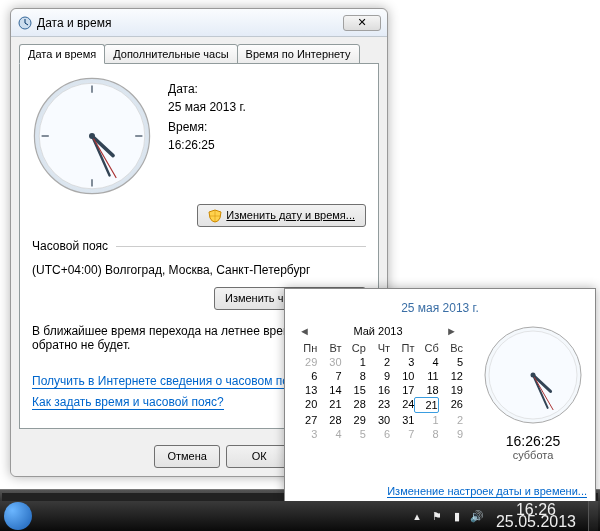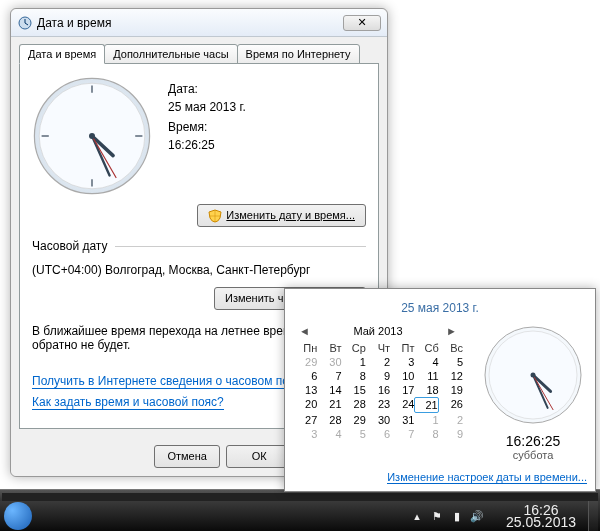--- a/index.html
+++ b/index.html
@@ -48,30 +48,30 @@
   .cal-arrow { cursor: pointer; color: #555; padding: 0 4px; }
   .cal-grid { display: grid; grid-template-columns: repeat(7, 1fr); font-size: 11px; text-align: right; }
   .cal-grid div { padding: 1px 0; }
   .cal-dow { color: #333; }
   .cal-out { color: #aaa; }
   .cal-today { border: 1px solid #3a9de0; border-radius: 2px; }
   .popup-clock-col { flex: 1; text-align: center; }
   .popup-clock-col .clock { width: 100px; height: 100px; margin: 0 auto 8px auto; }
   .popup-time { font-size: 14px; }
   .popup-dow { font-size: 11px; color: #555; }
-  .popup-link { text-align: right; margin-top: 10px; font-size: 11px; }
+  .popup-link { text-align: right; margin-top: 24px; font-size: 11px; }
   .popup-link span { color: #0066cc; cursor: pointer; border-bottom: 1px solid #0066cc; }
   
   
   .taskbar { position: absolute; left: 0; right: 0; bottom: 0; height: 30px; background: linear-gradient(#3a3a3a, #0a0a0a); display: flex; align-items: center; }
   .start-orb { width: 28px; height: 28px; margin-left: 4px; border-radius: 50%; background: radial-gradient(circle at 30% 30%, #6bb6ff, #1a5fb4); }
   .task-spacer { flex: 1; }
   .tray { display: flex; align-items: center; gap: 6px; padding-right: 2px; }
   .tray-icon { width: 14px; height: 14px; color: #eee; display: flex; align-items: center; justify-content: center; font-size: 11px; }
-  .tray-clock { color: #eee; font-size: 14px; text-align: center; line-height: 12px; padding: 0 6px; margin-left: 10px; }
+  .tray-clock { color: #eee; font-size: 16px; text-align: center; line-height: 12px; padding: 0 6px; }
   .show-desktop { width: 10px; height: 30px; border-left: 1px solid #555; background: rgba(255,255,255,0.05); }
   
   .taskbar-window { position: absolute; left: 0; bottom: 30px; width: 600px; height: 12px; background: linear-gradient(#555,#333); border-top: 1px solid #777; }
   .taskbar-window-inner { position: absolute; left: 2px; bottom: 0; width: 596px; height: 8px; background: #222; }
   
   svg.shield { width: 14px; height: 14px; }
 </style>
 </head>
 <body>
 
@@ -137,21 +137,21 @@
         <svg class="shield" viewBox="0 0 14 14">
             <path d="M7 1 L13 3 L12 9 Q10 13 7 13 Q4 13 2 9 L1 3 Z" fill="#ffd24d" stroke="#c80"></path>
             <path d="M7 1 L7 13" stroke="#c80" stroke-width="0.5"></path>
             <path d="M1 7 L13 7" stroke="#c80" stroke-width="0.5"></path>
           </svg>
         <span>Изменить дату и время...</span>
       </span>
     </div>
 
     <div class="section-label">
-      <span>Часовой дату</span>
+      <span>Часовой пояс</span>
       <div class="line"></div>
     </div>
     <div class="tz-text">(UTC+04:00) Волгоград, Москва, Санкт-Петербург</div>
     <div class="btn-row">
       <span class="btn">Изменить часовой пояс...</span>
     </div>
 
     <div class="dst-text">В ближайшее время перехода на летнее время или обратно не будет.</div>
 
     <span class="link">Получить в Интернете сведения о часовом поясе</span>

